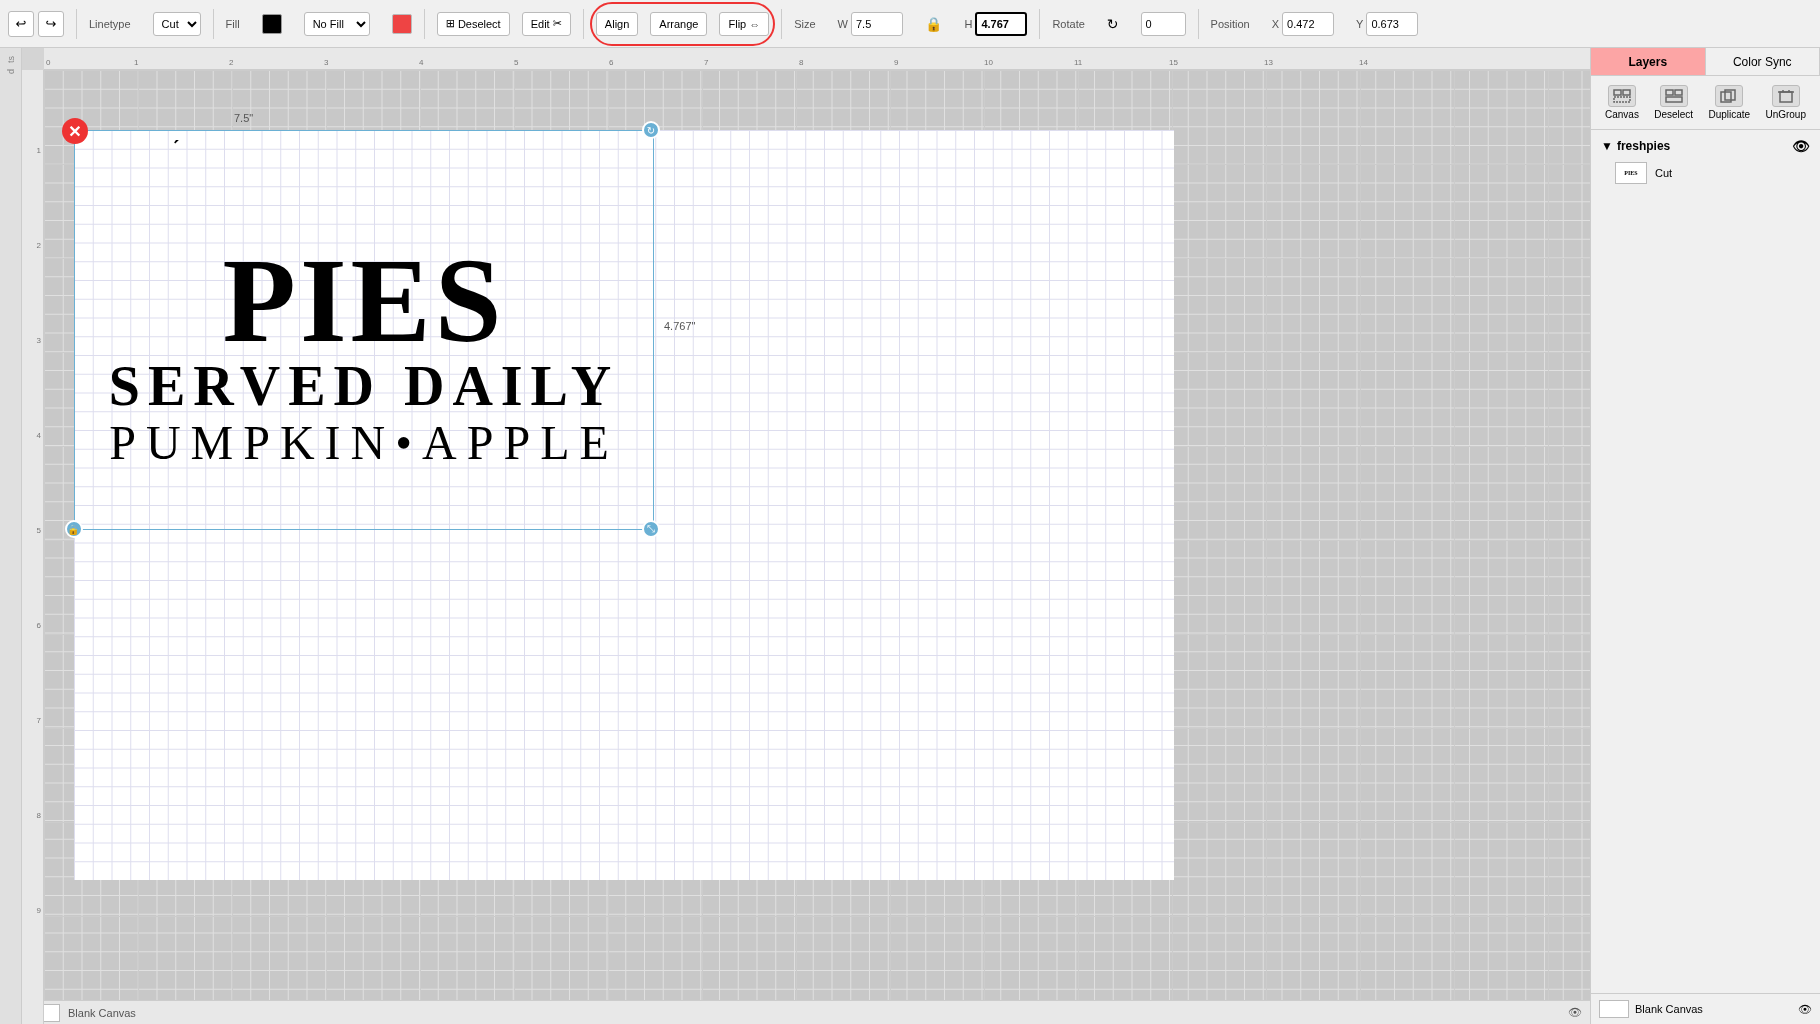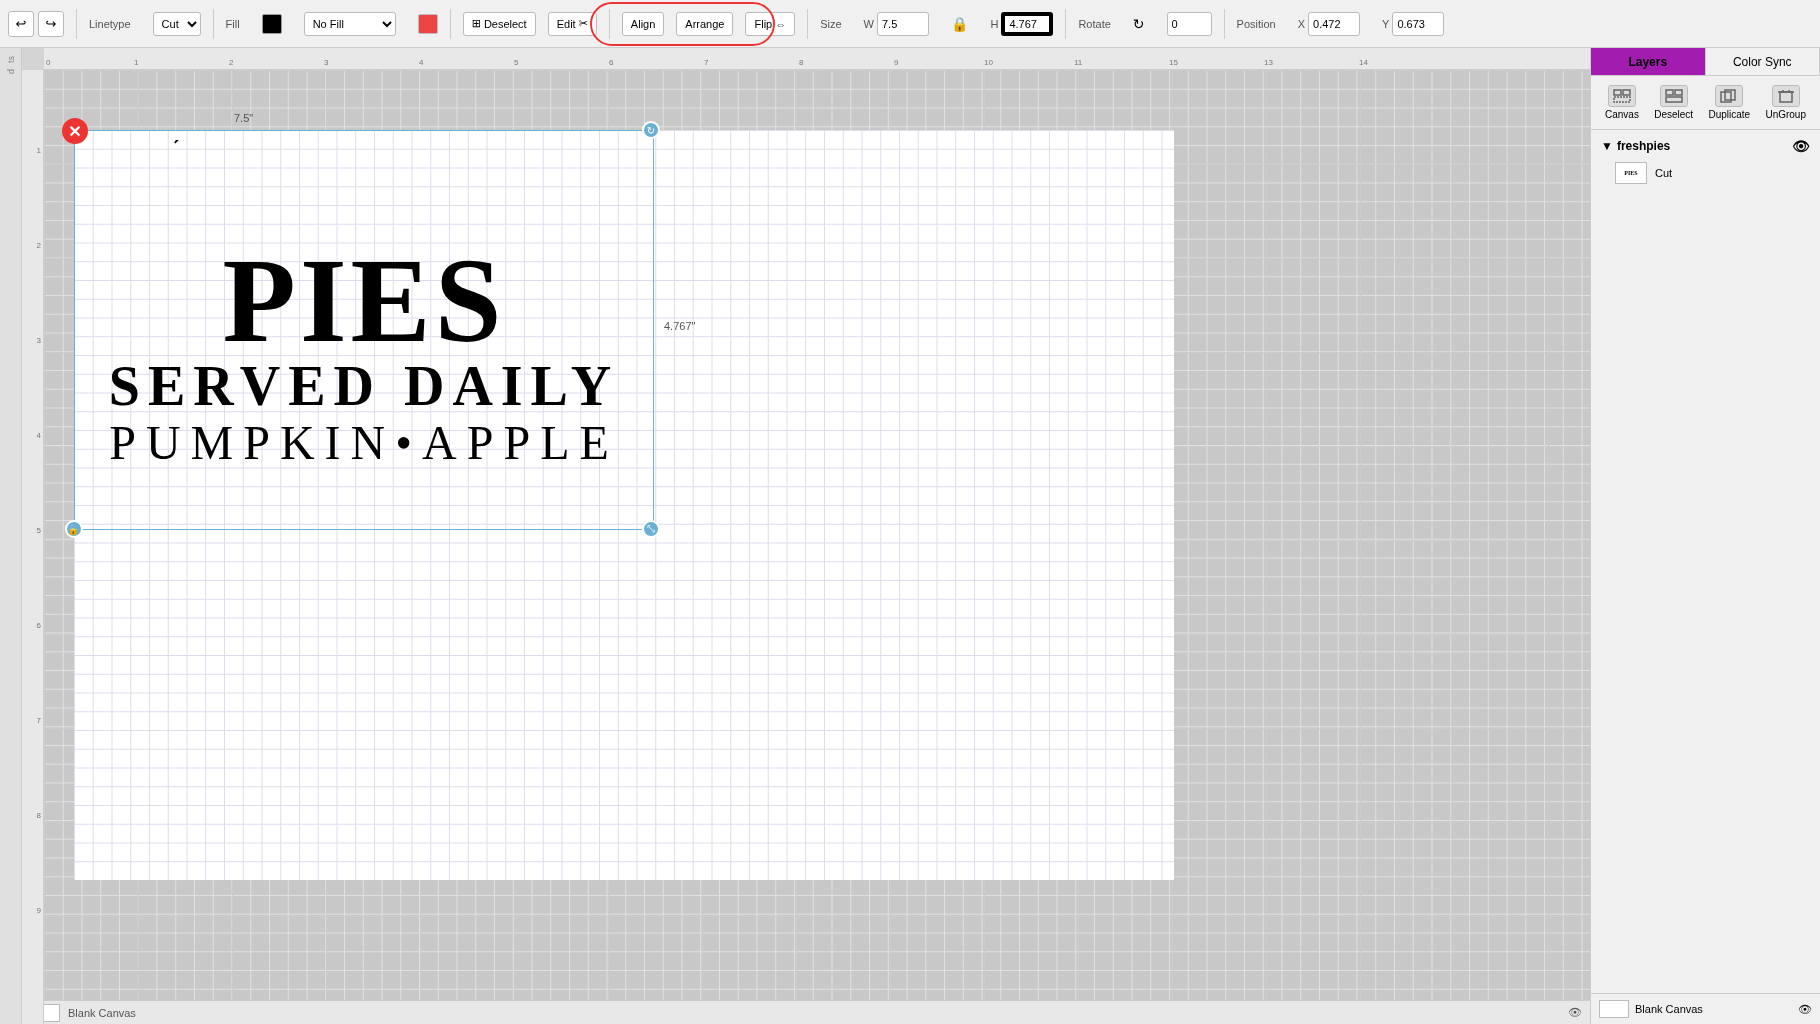--- a/index.html
+++ b/index.html
@@ -83,22 +83,23 @@
     .toolbar-input {
       width: 52px;
       height: 24px;
       border: 1px solid #bbb;
       background: #fff;
       padding: 6px 4px;
       font-size: 11px;
       border-radius: 3px;
     }
     .toolbar-input.highlighted {
-      border: 4px solid #000000;
+      border: 2px solid #000000;
       outline: none;
+      font-weight: bold;
     }
     .lock-icon-wrapper {
       display: flex;
       align-items: center;
       justify-content: center;
     }
 
     
     .size-circle-annotation {
       position: absolute;
@@ -338,21 +339,21 @@
       flex: 1;
       display: flex;
       align-items: center;
       justify-content: center;
       font-size: 12px;
       cursor: pointer;
       border-right: 1px solid #ccc;
       background: #f0f0f0;
     }
     .panel-tab.active {
-      background: #a21caf;
+      background: #fca5a5;
       font-weight: 600;
     }
 
     #panel-actions {
       display: flex;
       align-items: center;
       justify-content: space-between;
       padding: 6px 8px;
       border-bottom: 1px solid #ccc;
     }
@@ -473,21 +474,21 @@
     <select class="toolbar-select">
       <option>Cut</option>
     </select>
   </div>
 
   <div class="toolbar-separator"></div>
 
   <div class="toolbar-group">
     <span class="toolbar-label">Fill</span>
     <div class="toolbar-swatch"></div>
-    <select class="toolbar-select" style="width:92px;">
+    <select class="toolbar-select" style="width:66px;">
       <option>No Fill</option>
     </select>
     <div style="width:20px;height:20px;background:#e44;border-radius:2px;border:1px solid #bbb;"></div>
   </div>
 
   <div class="toolbar-separator"></div>
 
   <button class="toolbar-btn">
     <span>⊞</span>
     <span>Deselect</span>

